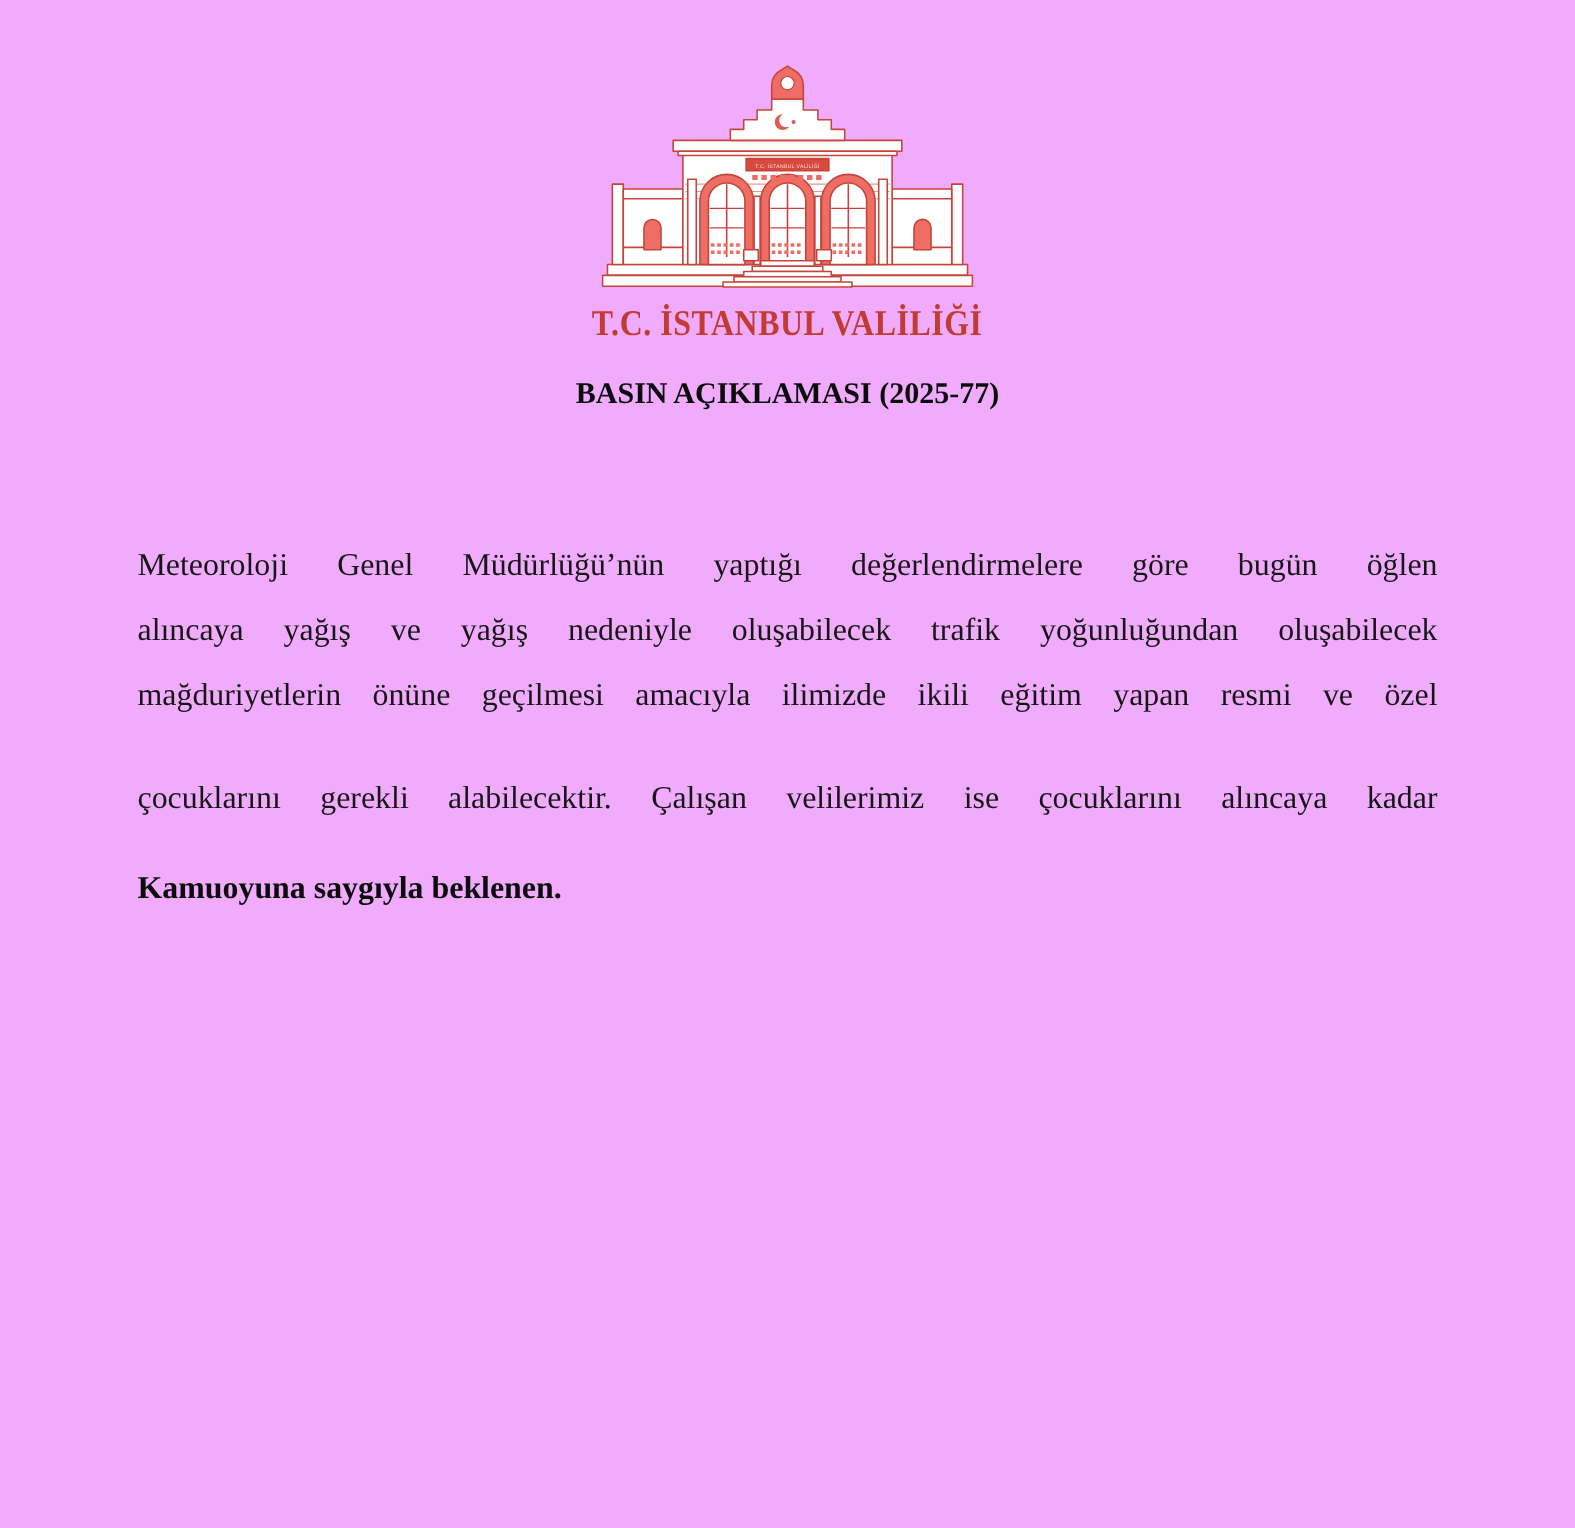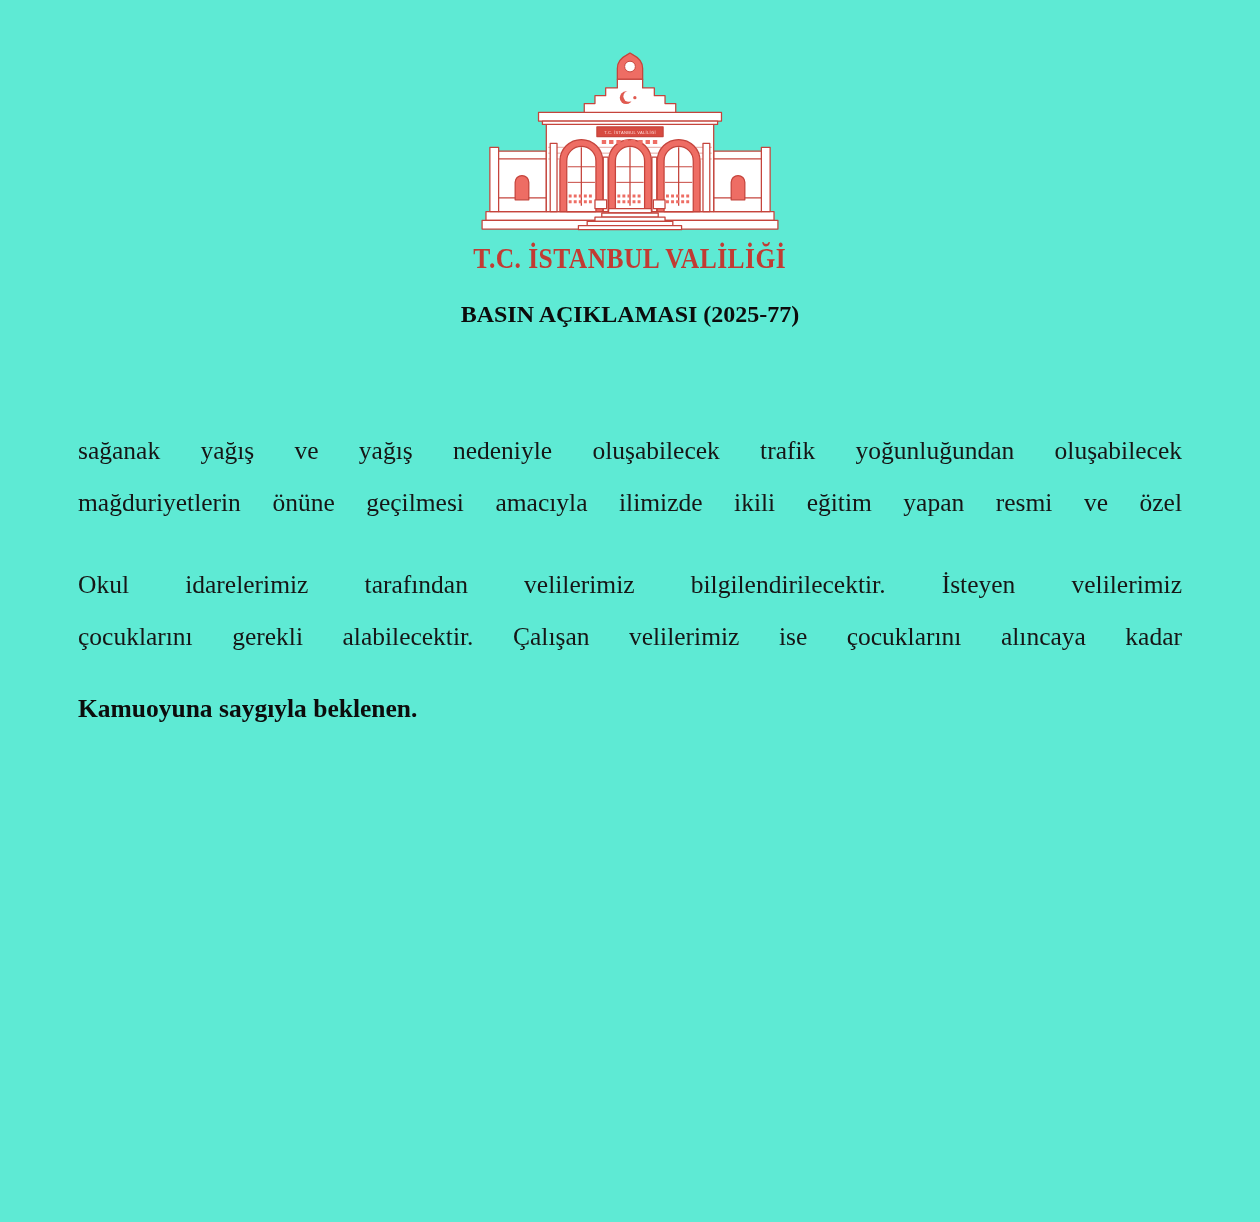--- a/index.html
+++ b/index.html
@@ -1,24 +1,24 @@
 <!DOCTYPE html>
 <html lang="tr"><head>
 <meta charset="utf-8">
 <style>
   html,body{margin:0;padding:0;background:#ffffff;}
   .page{
     position:relative;
     width:1260px;height:1222px;
-    background:#5eead4;
+    background:#f0abfc;
     font-family:"Liberation Serif","DejaVu Serif",serif;
     color:#141414;
     overflow:hidden;
     box-sizing:border-box;
-    padding:0 78px;
+    padding:0 110px;
   }
   .logo-wrap{
     margin-top:50px;
     text-align:center;
   }
   .logo-wrap svg{display:inline-block;}
   .org-title{
     margin-top:6px;
     text-align:center;
     font-size:29px;
@@ -162,25 +162,25 @@
     <div class="org-title">
       <span class="squeeze">T.C. İSTANBUL VALİLİĞİ</span>
     </div>
   </div>
 
   <div class="h-release">BASIN AÇIKLAMASI (2025-77)</div>
 
   <div class="body-text">
 
     <div class="para p1">
-      <div class="bl j">sağanak yağış ve yağış nedeniyle oluşabilecek trafik yoğunluğundan oluşabilecek</div>
+      <div class="bl j">Meteoroloji Genel Müdürlüğü’nün yaptığı değerlendirmelere göre bugün öğlen</div>
+      <div class="bl j">alıncaya yağış ve yağış nedeniyle oluşabilecek trafik yoğunluğundan oluşabilecek</div>
       <div class="bl j">mağduriyetlerin önüne geçilmesi amacıyla ilimizde ikili eğitim yapan resmi ve özel</div>
     </div>
 
     <div class="para p2">
-      <div class="bl j">Okul idarelerimiz tarafından velilerimiz bilgilendirilecektir. İsteyen velilerimiz</div>
       <div class="bl j">çocuklarını gerekli alabilecektir. Çalışan velilerimiz ise çocuklarını alıncaya kadar</div>
     </div>
 
     <div class="closing">Kamuoyuna saygıyla beklenen.</div>
   </div>
 
 </div>
 
 </body></html>

